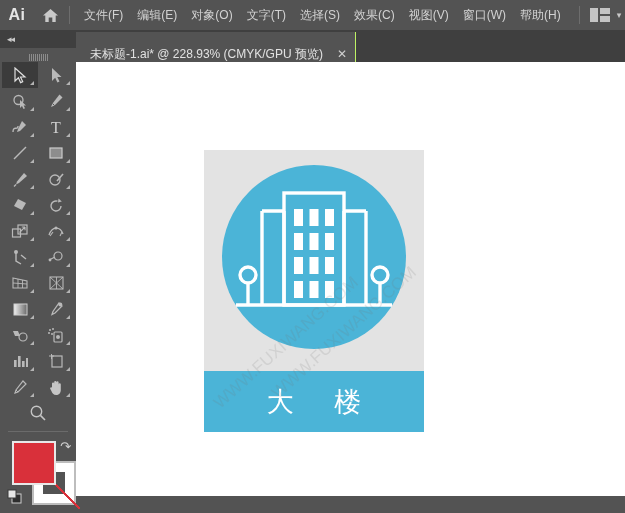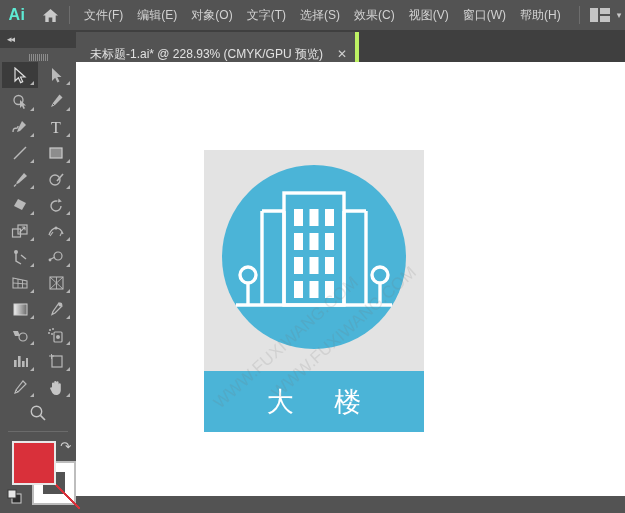--- a/index.html
+++ b/index.html
@@ -42,21 +42,21 @@
 
   
   .tabbar {
     position: absolute; left: 76px; top: 30px; width: 549px; height: 32px;
     background: #3f3f3f;
   }
   .doc-tab {
     position: absolute; left: 0; top: 2px; height: 44px;
     background: #535353;
     display: flex; align-items: center; padding: 0 8px 0 14px;
-    border-right: 4px solid #bef264;
+    border-right: 1px solid #bef264;
   }
   .doc-tab-title { color: #e2e2e2; font-size: 12px; white-space: nowrap; }
   .tab-close { color: #cfcfcf; font-size: 12px; margin-left: 14px; line-height: 1; }
 
   
   .tool-col-head {
     position: absolute; left: 0; top: 30px; width: 76px; height: 18px;
     background: #3f3f3f;
     display: flex; align-items: center; padding-left: 7px;
   }
@@ -138,21 +138,21 @@
     font-size: 17px; white-space: nowrap;
     transform-origin: left top;
   }
 </style>
 </head>
 <body>
 
 <div id="app">
 
   <div class="menubar">
-    <div class="ai-logo" style="color: #5eead4;">Ai</div>
+    <div class="ai-logo" style="color: #e5e5e5;">Ai</div>
     <div class="home-btn">
       <svg width="17" height="15" viewBox="0 0 17 15" aria-hidden="true">
         <path d="M8.5 1 L16 7.6 L13.7 7.6 L13.7 14 L10.3 14 L10.3 9.6 L6.7 9.6 L6.7 14 L3.3 14 L3.3 7.6 L1 7.6 Z" fill="#c9c9c9"></path>
       </svg>
     </div>
     <div class="vsep"></div>
     <div class="menu-items">
       <div class="menu-item">文件(F)</div>
       <div class="menu-item">编辑(E)</div>
       <div class="menu-item">对象(O)</div>

